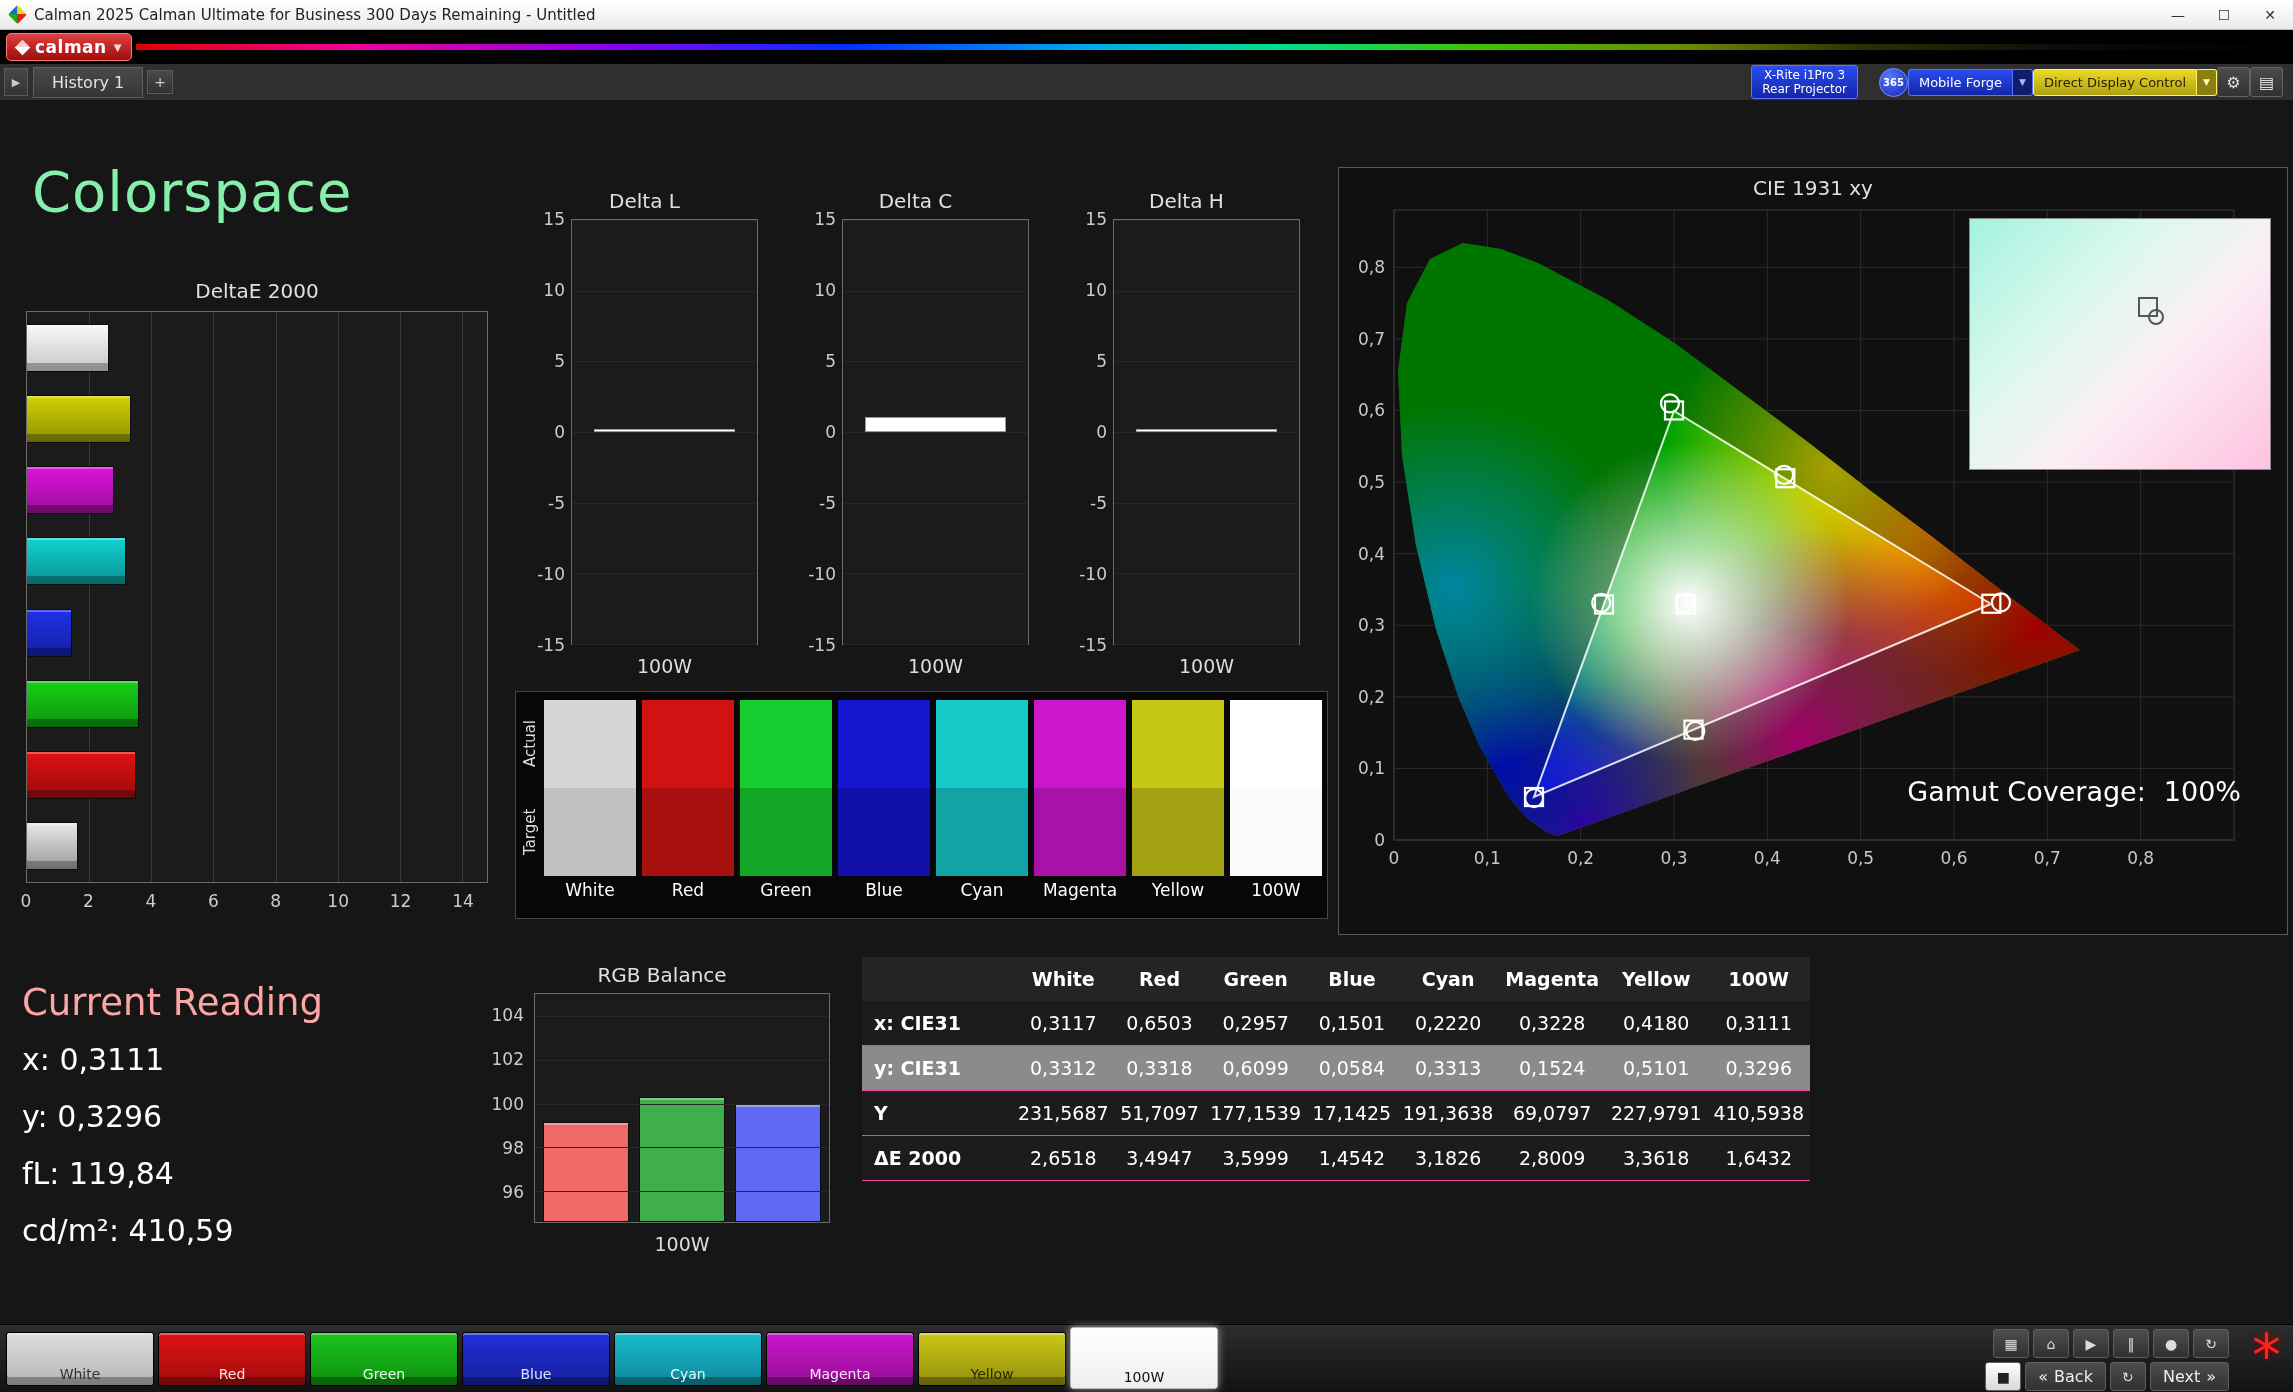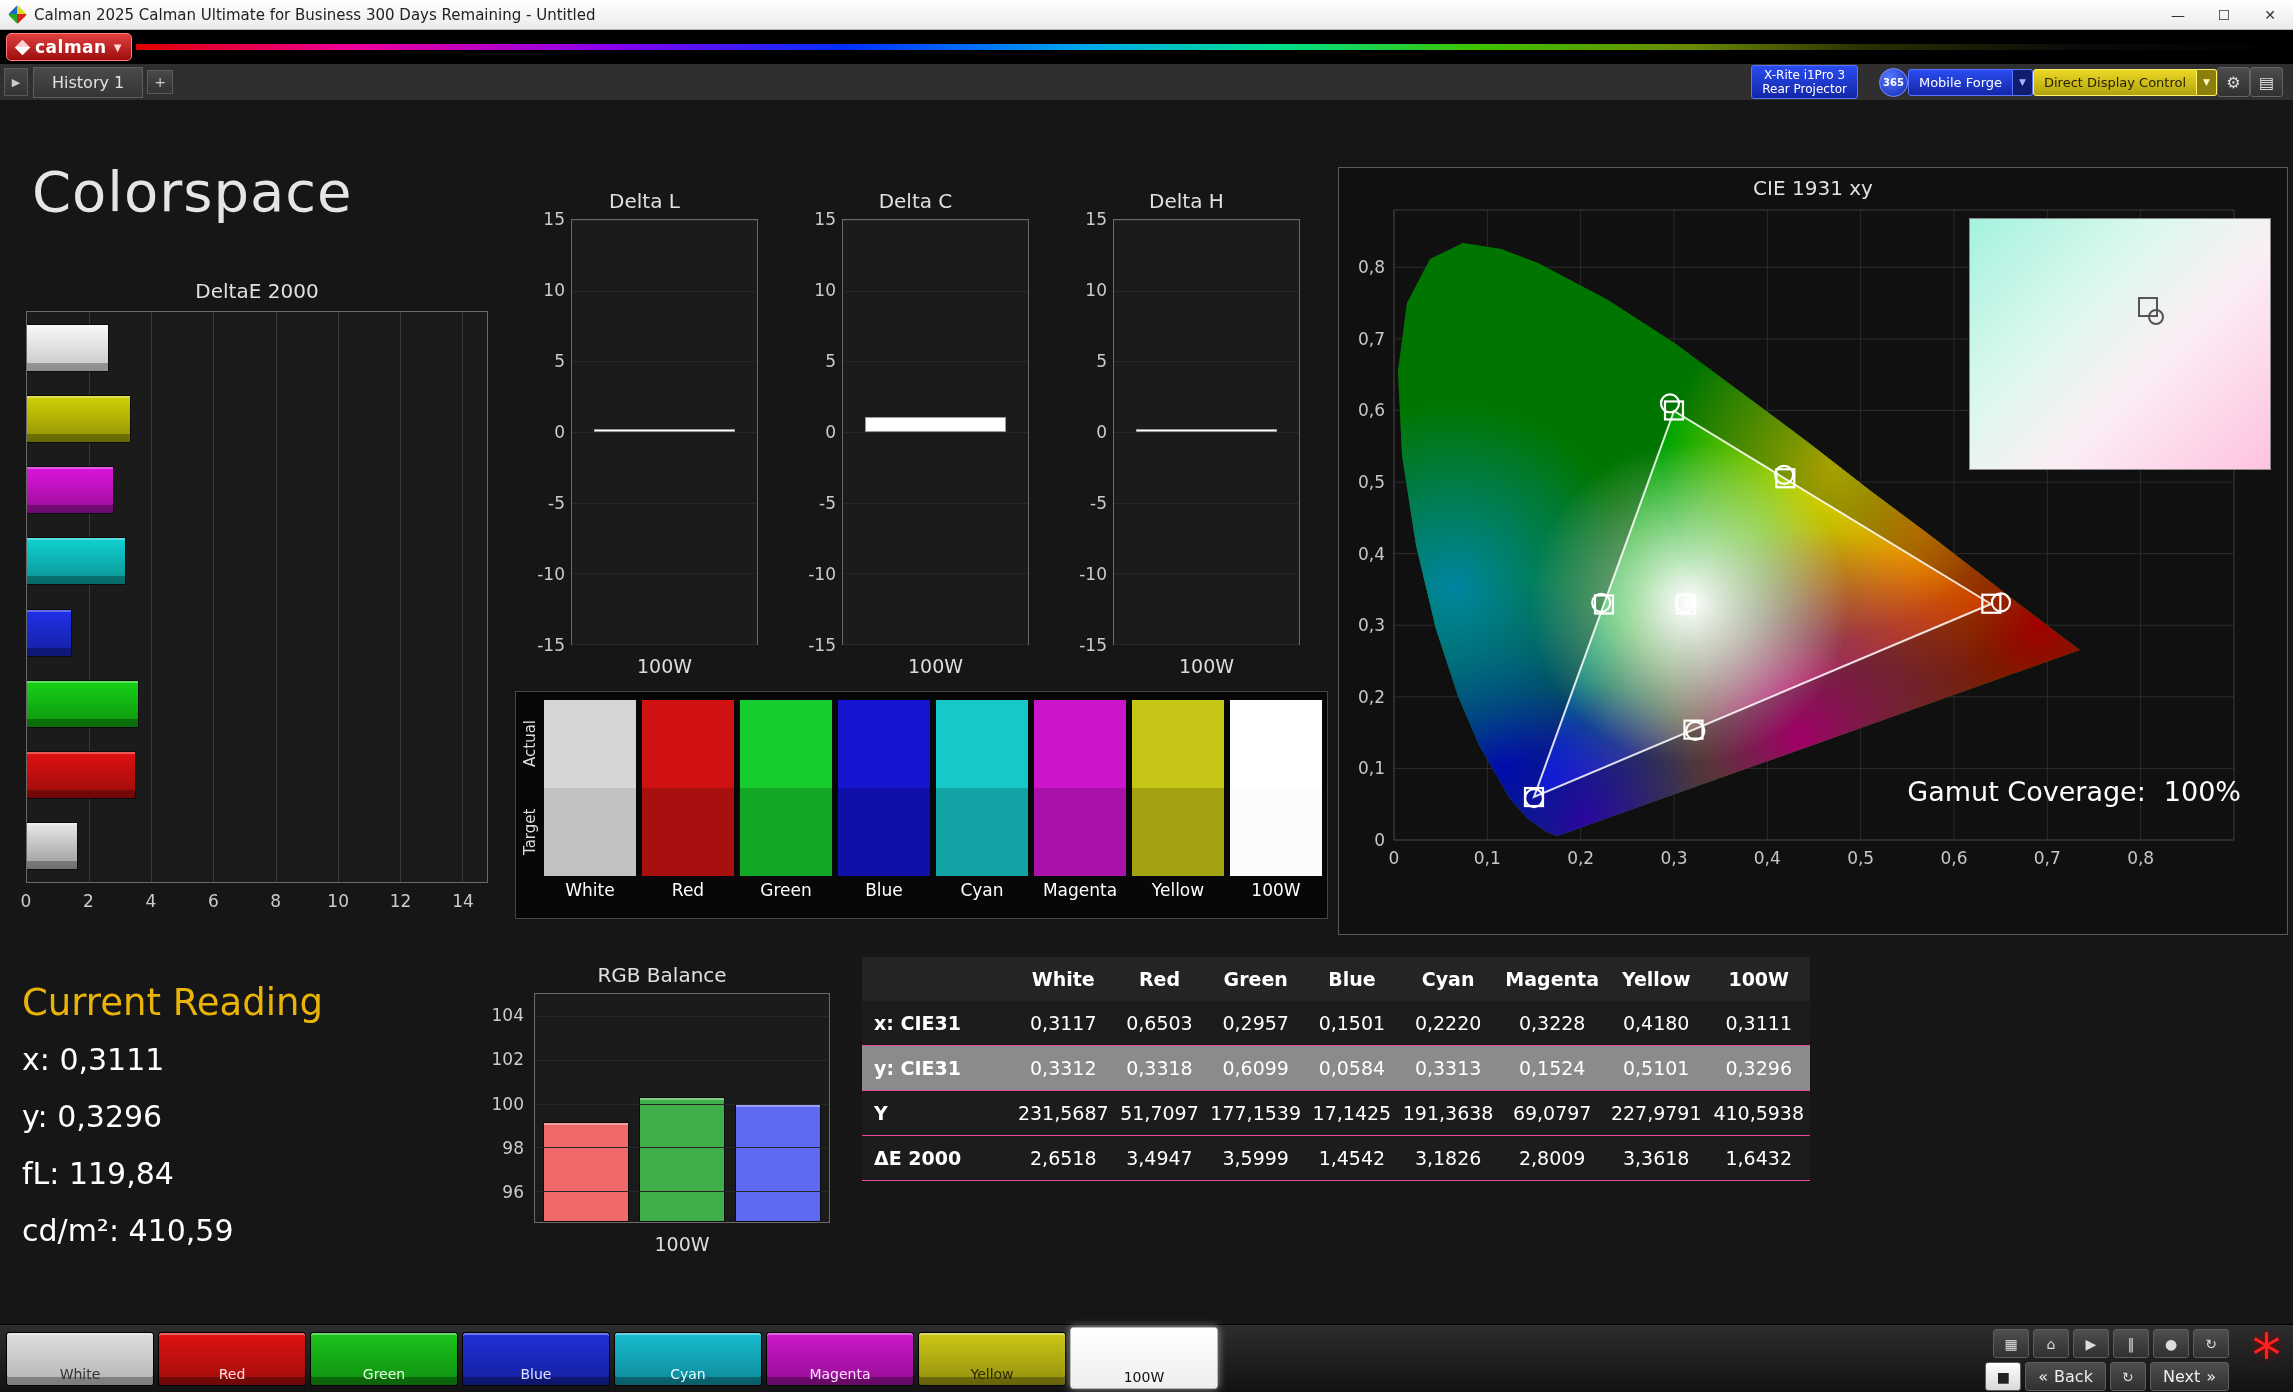--- a/index.html
+++ b/index.html
@@ -43,21 +43,21 @@
   .split-caret{display:flex;align-items:center;padding:0 6px;font-size:9px;border-radius:0 3px 3px 0;}
   .blue .split-main{background:linear-gradient(#2a4cf0,#1226a8);border:1px solid #5a74ff;color:#fff;}
   .blue .split-caret{background:#101c6e;border:1px solid #5a74ff;border-left:none;color:#aab4ff;}
   .yellow .split-main{background:linear-gradient(#ecd824,#b0a310);border:1px solid #fff26a;color:#241f00;}
   .yellow .split-caret{background:#8a7e0c;border:1px solid #fff26a;border-left:none;color:#fff8c0;}
   .icon-btn{width:31px;height:28px;background:linear-gradient(#4c4c4c,#313131);border:1px solid #646464;border-radius:3px;
             color:#ddd;display:flex;align-items:center;justify-content:center;font-size:16px;}
 
   
   .content{position:absolute;top:101px;left:0;right:0;height:1223px;background:#161616;}
-  .heading{position:absolute;left:32px;top:58px;font-size:56px;font-weight:400;color:#e5e5e5;letter-spacing:1px;}
+  .heading{position:absolute;left:32px;top:58px;font-size:56px;font-weight:400;color:#86efac;letter-spacing:1px;}
   .panel-title{font-size:20px;color:#e0e0e0;text-align:center;}
 
   
   #deltae-panel{position:absolute;left:26px;top:178px;width:462px;height:640px;}
   #deltae-plot{position:absolute;top:32px;left:0;right:0;bottom:36px;background:#1b1b1b;border:1px solid #6a6a6a;}
   .vline{position:absolute;top:0;bottom:0;width:1px;background:#3a3a3a;}
   #deltae-bars{position:absolute;inset:0;display:flex;flex-direction:column;justify-content:space-between;padding:12px 0;box-sizing:border-box;}
   .de-row{height:48px;}
   .de-bar{height:100%;box-sizing:border-box;border:1px solid #0c0c0c;border-left:none;
           box-shadow:inset 0 2px rgba(255,255,255,.3),inset 0 -8px rgba(0,0,0,.28);}
@@ -92,21 +92,21 @@
   .cie-target{fill:none;stroke:#fff;stroke-width:2.2;}
   .cie-measured{fill:none;stroke:#fff;stroke-width:2.2;}
   #cie-inset{position:absolute;left:630px;top:50px;width:300px;height:250px;border:1px solid #8a8a8a;
              background:linear-gradient(135deg,#a4f2de 0%,#dcf8ee 35%,#fbeef5 60%,#ffc2e0 100%);}
   .inset-sq{position:absolute;left:168px;top:78px;width:16px;height:16px;border:2px solid #555;}
   .inset-ci{position:absolute;left:178px;top:90px;width:12px;height:12px;border:2px solid #555;border-radius:50%;}
   #gamut-line{position:absolute;right:46px;top:608px;font-size:27px;color:#fff;display:flex;gap:18px;}
 
   
   #current-reading{position:absolute;left:22px;top:880px;}
-  #current-reading .cr-head{font-size:37px;color:#eab308;margin-bottom:18px;}
+  #current-reading .cr-head{font-size:37px;color:#fca5a5;margin-bottom:18px;}
   #current-reading .cr-line{font-size:30px;color:#fff;margin-bottom:22px;}
 
   
   #rgb-panel{position:absolute;left:488px;top:862px;width:348px;height:300px;}
   #rgb-plot{position:absolute;top:30px;left:46px;right:6px;bottom:40px;background:#1b1b1b;border:1px solid #6a6a6a;}
   #rgb-yticks{position:absolute;top:30px;left:0;width:40px;bottom:40px;}
   .rgb-ytick{position:absolute;right:4px;transform:translateY(-50%);font-size:17px;color:#ccc;}
   #rgb-bars{position:absolute;inset:0;display:flex;align-items:flex-end;justify-content:center;gap:10px;padding:0 4px;}
   .rgb-bar{width:86px;border:1px solid #0c0c0c;box-sizing:border-box;box-shadow:inset 0 2px rgba(255,255,255,.35);}
   #rgb-xlabel{position:absolute;bottom:8px;left:46px;right:6px;text-align:center;font-size:19px;color:#ddd;}

